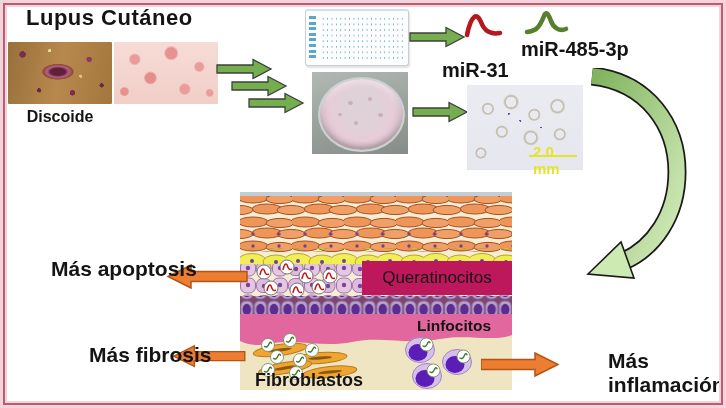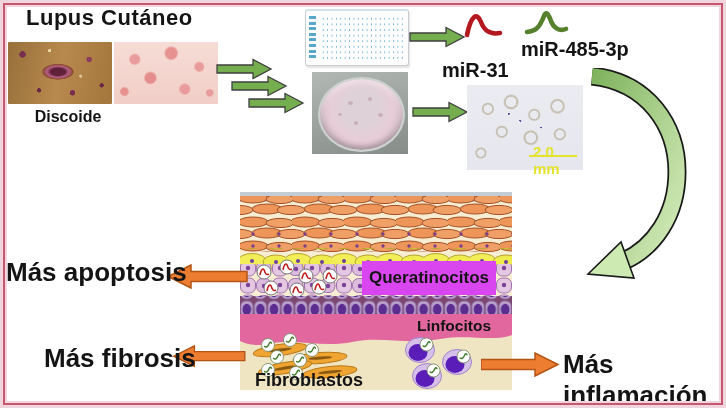--- a/index.html
+++ b/index.html
@@ -31,21 +31,21 @@
   .subagudo{left:114px;top:42px;width:104px;height:62px;
     background:
       radial-gradient(circle 10px at 20% 28%, #ea9c9c 0 45%, transparent 62%),
       radial-gradient(circle 12px at 55% 18%, #e79191 0 45%, transparent 62%),
       radial-gradient(circle 9px at 82% 40%, #ea9c9c 0 45%, transparent 62%),
       radial-gradient(circle 11px at 35% 58%, #e58c8c 0 45%, transparent 62%),
       radial-gradient(circle 10px at 68% 76%, #ea9c9c 0 45%, transparent 62%),
       radial-gradient(circle 8px at 10% 80%, #e79191 0 45%, transparent 62%),
       radial-gradient(circle 7px at 92% 82%, #ea9c9c 0 45%, transparent 62%),
       linear-gradient(#f6dcd5,#f1cec8);}
-  .img-label{top:108px;font-size:16px;font-weight:bold;padding-left:8px;}
+  .img-label{top:108px;font-size:16px;font-weight:bold;}
 
   
   .plate{left:305px;top:9px;width:102px;height:54px;background:#fdfdfd;
          border:1px solid #c9ced2;border-top:2px solid #cfe2ec;border-radius:3px;
          box-shadow:1px 2px 2px rgba(0,0,0,.12);}
   .plate-strip{position:absolute;left:3px;top:5px;width:7px;height:44px;
          background:repeating-linear-gradient(180deg,#5aa7cc 0 3px,transparent 3px 5.6px);}
   .plate-grid{position:absolute;left:15px;top:5px;width:83px;height:44px;
          background-image:radial-gradient(circle 1px,#6fb3d6 60%,transparent 70%);
          background-size:4.4px 5.6px;}
@@ -69,26 +69,26 @@
       radial-gradient(circle 8px at 55% 62%, transparent 0 5px, rgba(175,165,135,.6) 5.5px 6.5px, transparent 8px),
       radial-gradient(circle 7px at 80% 58%, transparent 0 4px, rgba(175,165,135,.6) 4.5px 5.5px, transparent 6.5px),
       radial-gradient(circle 6px at 12% 80%, transparent 0 3.5px, rgba(175,165,135,.6) 4px 5px, transparent 6px),
       radial-gradient(circle 1.6px at 46% 42%, #5b4ea0 0 60%, transparent 75%),
       radial-gradient(circle 1.4px at 64% 50%, #5b4ea0 0 60%, transparent 75%),
       radial-gradient(circle 1.4px at 36% 34%, #5b4ea0 0 60%, transparent 75%),
       linear-gradient(#ebebf2,#e6e6ee);}
   .scalebar{position:absolute;left:62px;top:70px;width:48px;height:2px;background:#e4e42e;}
   .scaletext{position:absolute;left:66px;top:58px;font-size:15px;font-weight:bold;color:#e4e42e;}
 
-  .querat-box{left:362px;top:261px;width:134px;height:34px;background:#d946ef;
-      display:flex;align-items:center;justify-content:center;font-size:17px;font-weight:bold;z-index:6;}
+  .querat-box{left:362px;top:261px;width:150px;height:34px;background:#be185d;
+      display:flex;align-items:center;justify-content:center;font-size:17px;font-weight:normal;z-index:6;}
   .linfocitos{left:406px;top:317px;width:96px;font-size:15.5px;font-weight:bold;z-index:6;}
   .fibroblastos{left:250px;top:370px;width:118px;font-size:18px;font-weight:bold;z-index:6;}
 
-  .out-text{font-size:26px;font-weight:bold;z-index:7;}
+  .out-text{font-size:21px;font-weight:bold;z-index:7;padding-left:45px;}
   .t-apop{left:6px;top:257px;}
   .t-fibr{left:44px;top:343px;}
   .t-infl{left:563px;top:349px;}
   svg.ov{z-index:7;}
 </style>
 </head>
 <body>
 
 <div class="canvas">
 

